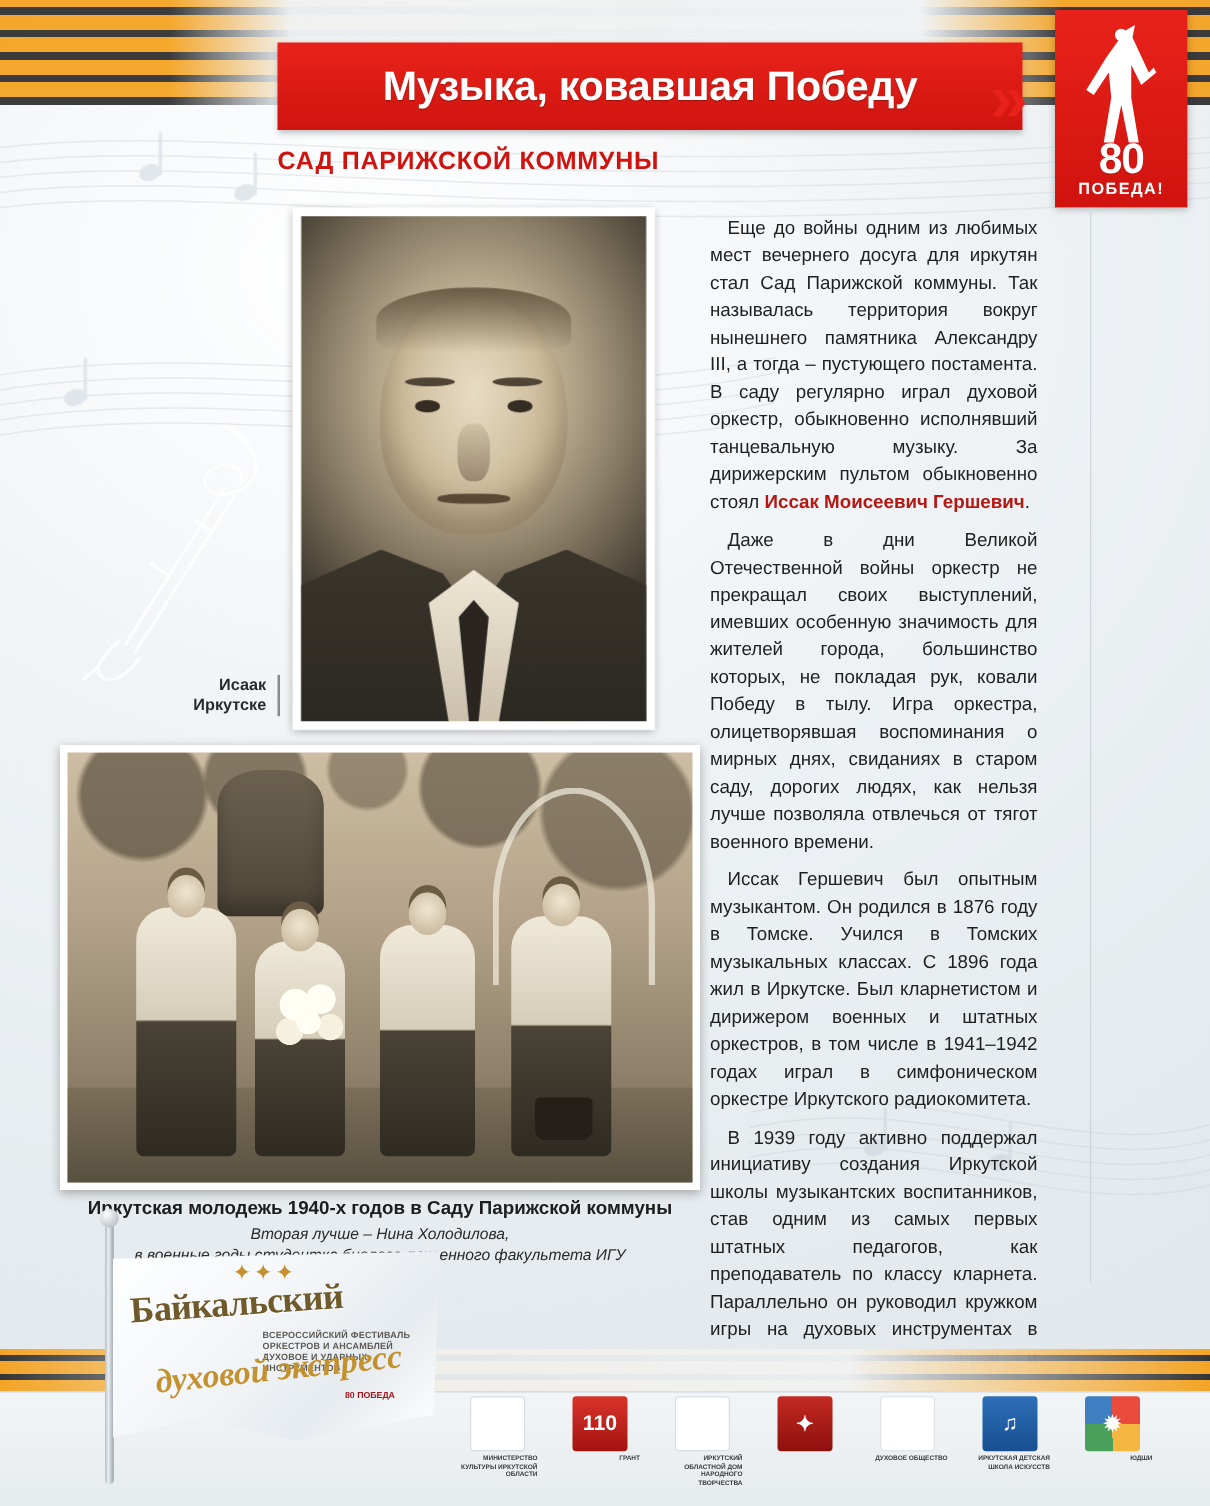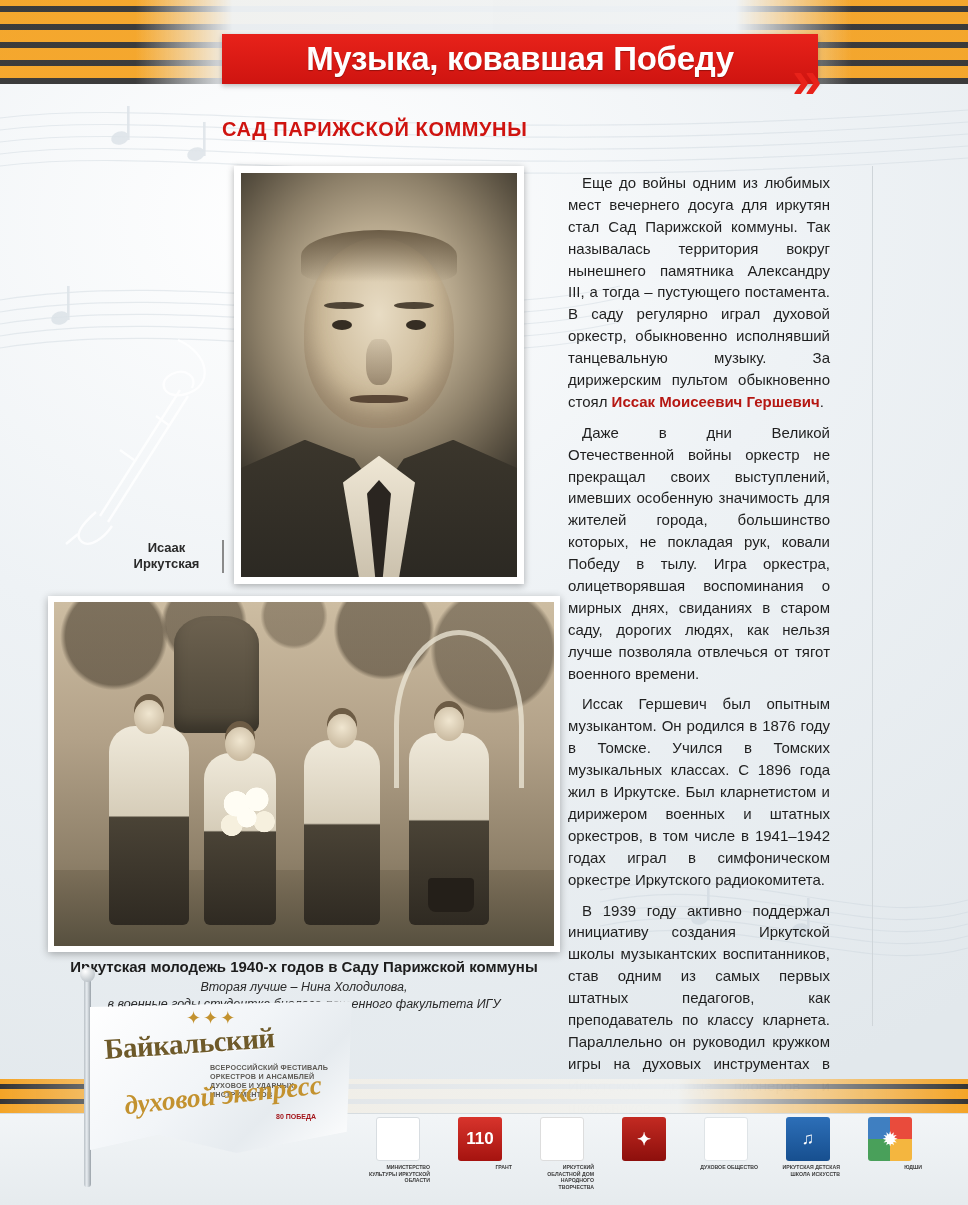--- a/index.html
+++ b/index.html
@@ -36,21 +36,21 @@
         #f4a01c 12px, #f4a01c 18px);
     opacity: .92;
   }
   .ribbon-fade {
     position: absolute; left: 0; top: 0; width: 968px; height: 84px;
     background: linear-gradient(90deg, rgba(255,255,255,0) 0%, rgba(255,255,255,0) 14%, rgba(240,244,247,.96) 24%, rgba(240,244,247,.99) 76%, rgba(255,255,255,0) 88%);
   }
 
   
   .title-plate {
-    position: absolute; left: 222px; top: 34px; width: 596px; height: 50px;
+    position: absolute; left: 222px; top: 34px; width: 596px; height: 70px;
     background: linear-gradient(180deg, #e8221a 0%, #cf1410 100%);
     display: flex; align-items: center; justify-content: center;
     box-shadow: 0 2px 5px rgba(0,0,0,.25);
   }
   .title-plate .title {
     color: #fff; font-weight: bold; font-size: 33px;
     letter-spacing: -0.3px; white-space: nowrap;
     text-shadow: 0 1px 1px rgba(0,0,0,.3);
   }
   .quote-left, .quote-right {
@@ -119,21 +119,21 @@
     width:72px; height:30%; background:linear-gradient(180deg,#efe7d5,#cbc1ad);
     clip-path: polygon(50% 0%, 100% 22%, 78% 100%, 22% 100%, 0% 22%);
   }
   .tie{
     position:absolute; left:50%; bottom:0; transform:translateX(-50%);
     width:24px; height:24%; background:#2a2520;
     clip-path: polygon(50% 0%, 100% 14%, 66% 100%, 34% 100%, 0% 14%);
   }
   .portrait-caption {
     position: absolute; left: 120px; top: 540px; width: 104px;
-    text-align: center; font-size: 13px; font-weight: bold; color: #2a2a2a;
+    text-align: right; font-size: 13px; font-weight: bold; color: #2a2a2a;
     line-height: 1.25;
     border-right: 2px solid #8a8a8a; padding-right: 9px;
   }
 
   
   .trombone { position: absolute; left: 60px; top: 330px; opacity: .85; }
 
   
   .group-frame {
     position: absolute; left: 48px; top: 596px; width: 512px; height: 356px;
@@ -333,20 +333,30 @@
   <div class="ribbon"></div>
   <div class="ribbon-fade"></div>
 
   <div class="quote-left">«</div>
   <div class="title-plate">
     <span class="title">Музыка, ковавшая Победу</span>
   </div>
   <div class="quote-right">»</div>
   <div class="subtitle">САД ПАРИЖСКОЙ КОММУНЫ</div>
 
+  <div class="badge80">
+    <svg class="mother" width="72" height="104" viewBox="0 0 72 104">
+      <g fill="#fff">
+        <path d="M40 6 L47 2 L45 12 L58 40 L62 36 L64 40 L52 50 L44 34 L44 60 L50 96 L42 96 L36 66 L30 96 L22 96 L28 60 L26 40 L14 58 L8 54 L24 28 L34 14 Z"></path>
+        <circle cx="36" cy="10" r="5"></circle>
+      </g>
+    </svg>
+    <div class="num">80</div>
+    <div class="pobeda">ПОБЕДА!</div>
+  </div>
 
   <svg class="trombone" width="180" height="220" viewBox="0 0 180 220">
     <g fill="none" stroke="#ffffff" stroke-width="2.4" opacity=".95">
       <path d="M118 10 C150 24 154 56 126 64 C104 70 96 52 112 44 C126 37 138 48 132 58"></path>
       <path d="M120 60 L40 186"></path>
       <path d="M128 66 L48 192"></path>
       <path d="M36 182 C20 196 14 206 22 212 C30 218 44 208 52 196"></path>
       <path d="M60 120 L74 130"></path>
       <path d="M96 86 L110 96"></path>
       <path d="M18 204 L6 214"></path>
@@ -363,21 +373,21 @@
       <div class="brow-l"></div>
       <div class="brow-r"></div>
       <div class="eye-l"></div>
       <div class="eye-r"></div>
       <div class="nose"></div>
       <div class="mouth"></div>
     </div>
   </div>
   <div class="portrait-caption">
     <div>Исаак</div>
-    <div>Иркутская</div>
+    <div>Иркутске</div>
   </div>
 
   <div class="group-frame">
     <div class="group-photo">
       <div class="gp-foliage"></div>
       <div class="gp-arch"></div>
       <div class="gp-vase"></div>
       <div class="gp-bench"></div>
       <div class="fig fig1">
           <div class="head"></div>

